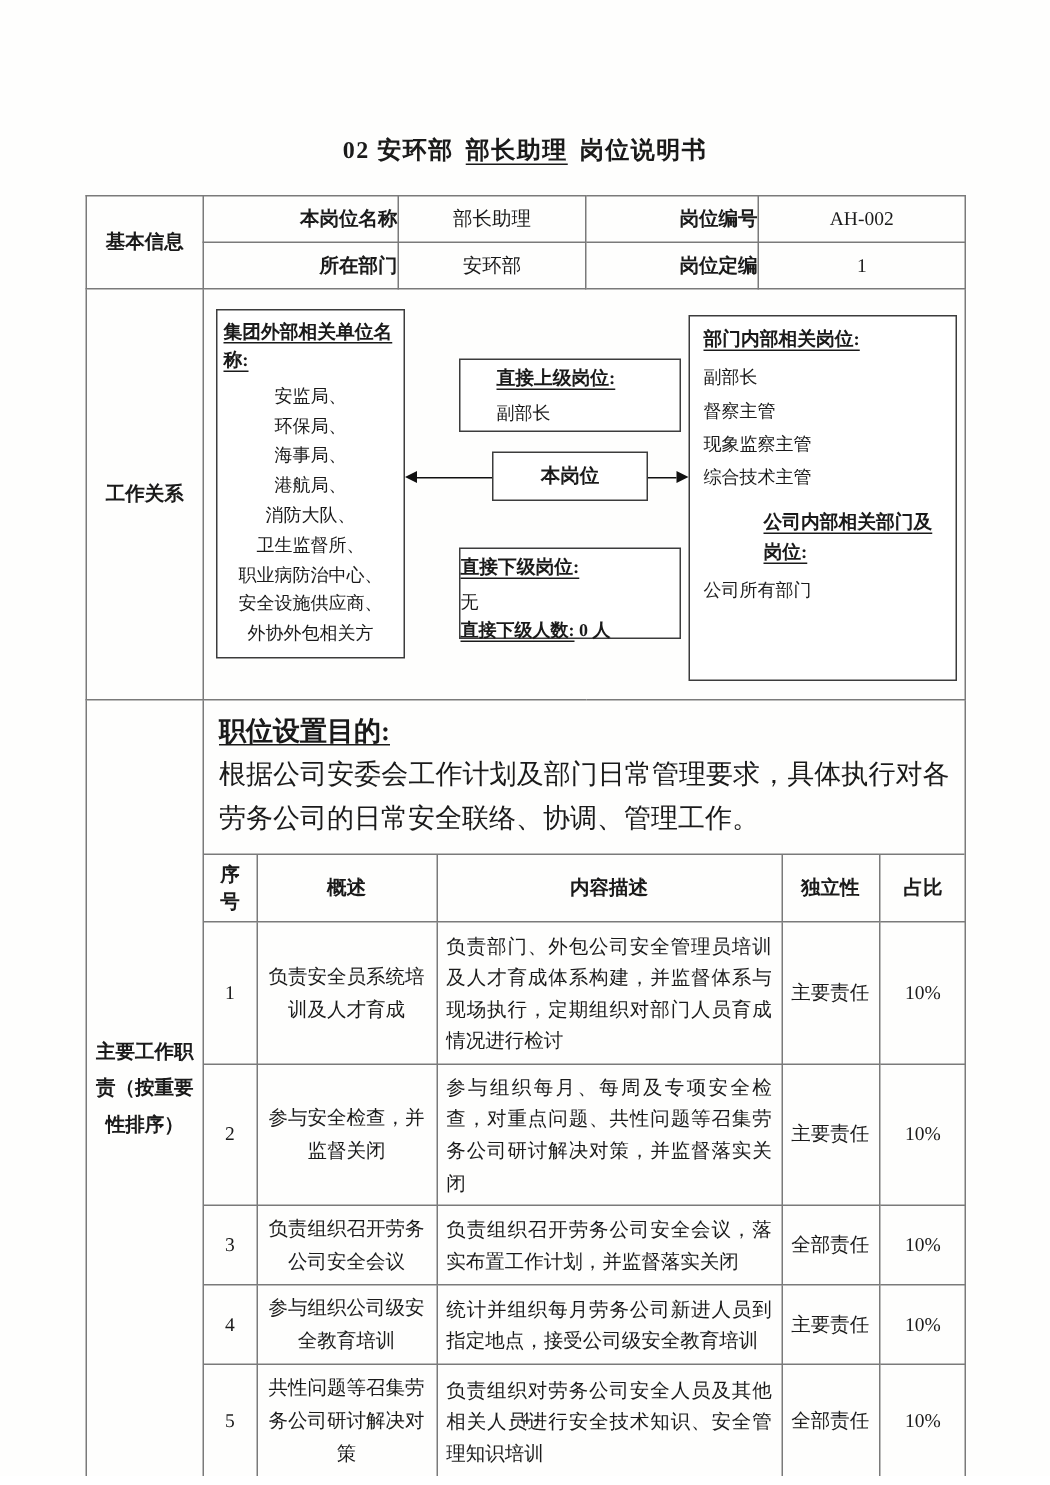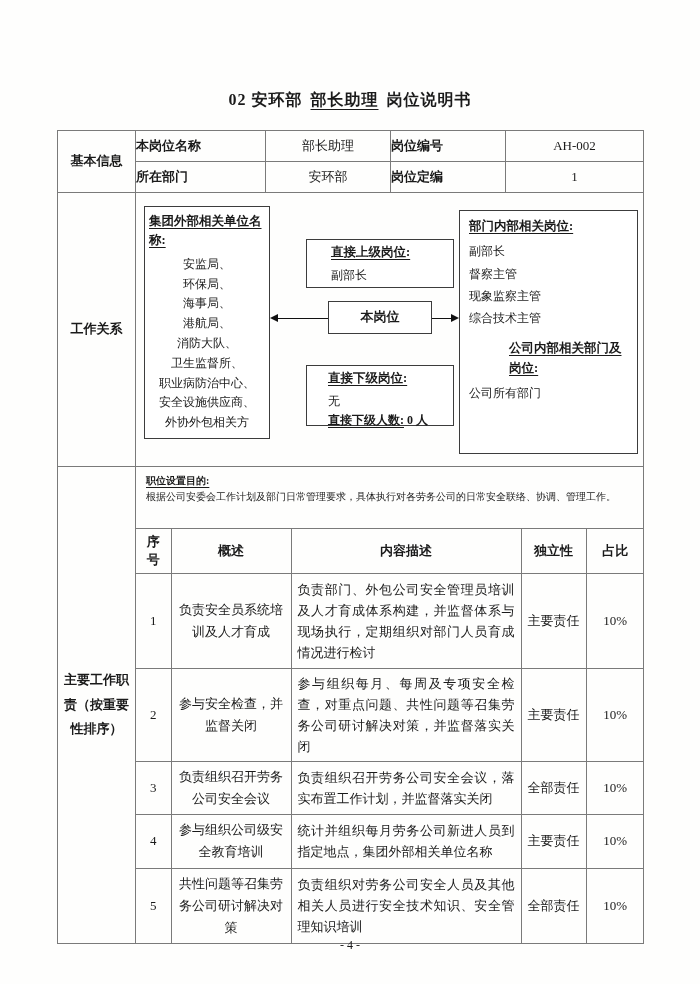--- a/index.html
+++ b/index.html
@@ -22,50 +22,50 @@
   }
   .title .u { text-decoration: underline; text-underline-offset: 4px; padding: 0 8px; }
 
   table.main {
     position: absolute; top: 130px; left: 57px; width: 586px;
     border-collapse: collapse; table-layout: fixed;
   }
   table.main > tbody > tr > td { border: 1px solid #7a7a7a; font-size: 13px; vertical-align: middle; }
   .seclabel { text-align: center; font-weight: bold; font-size: 13.5px; line-height: 1.9; padding: 4px; }
   tr.bi-row { height: 31px; }
-  .bi-label { text-align: left; font-weight: bold; }
+  .bi-label { text-align: right; font-weight: bold; }
   .bi-value { text-align: center; }
 
   
   td.diagram-cell { position: relative; height: 274px; padding: 0; }
   .dbox { position: absolute; border: 1px solid #3c3c3c; background: #fff; font-size: 12px; line-height: 1.55; }
   .btitle { font-weight: bold; text-decoration: underline; text-underline-offset: 3px; font-size: 12.5px; margin-bottom: 4px; }
   .external-box { left: 8px;  top: 13px;  width: 126px; height: 233px; padding: 5px 4px; }
   .external-box .itm { line-height: 1.65; text-align: center; }
   .superior-box { left: 170px; top: 17px;  width: 148px; height: 49px;  padding: 3px 24px; margin-top: 29px; }
   .current-box  { left: 192px; top: 108px; width: 104px; height: 33px;
                   display: flex; align-items: center; justify-content: center;
                   font-weight: bold; font-size: 13px; }
-  .subordinate-box { left: 170px; top: 172px; width: 148px; height: 61px; padding: 3px 21px; }
+  .subordinate-box { left: 170px; top: 172px; width: 148px; height: 61px; padding: 3px 0; }
   .internal-box { left: 323px; top: 17px; width: 179px; height: 244px; padding: 6px 9px; }
   .internal-box .itm { line-height: 1.85; }
   .internal-box .btitle2 { margin-top: 10px; margin-left: 40px; }
   .bold-inline { font-weight: bold; }
   .u-inline { font-weight: bold; text-decoration: underline; text-underline-offset: 3px; }
 
   .arrow { position: absolute; display: flex; align-items: center; height: 10px; }
   .arrow .shaft { flex: 1; border-top: 1.6px solid #111; }
   .ah-left  { width: 0; height: 0; border-top: 4px solid transparent; border-bottom: 4px solid transparent; border-right: 8px solid #111; }
   .ah-right { width: 0; height: 0; border-top: 4px solid transparent; border-bottom: 4px solid transparent; border-left: 8px solid #111; }
   .arrow-left  { left: 134px; top: 120px; width: 58px; }
   .arrow-right { left: 296px; top: 120px; width: 27px; }
 
   
   td.resp-cell { padding: 0; vertical-align: top; }
-  .purpose { padding: 6px 10px 23px; border-bottom: 1px solid #7a7a7a; font-size: 10px; line-height: 1.6; }
+  .purpose { padding: 6px 10px 10px; border-bottom: 1px solid #7a7a7a; font-size: 18px; line-height: 1.6; }
   .purpose-title { font-weight: bold; text-decoration: underline; text-underline-offset: 3px; }
   .purpose-text { text-align: justify; }
   table.resp { width: 100%; border-collapse: collapse; border-style: hidden; table-layout: fixed; }
   table.resp td { border: 1px solid #7a7a7a; font-size: 13px; vertical-align: middle; padding: 4px 6px; }
   tr.resp-head { height: 30px; }
   tr.resp-head td { font-weight: bold; text-align: center; }
   td.c-no    { text-align: center; }
   td.c-sum   { text-align: center; line-height: 1.7; padding: 4px 10px; }
   td.c-desc  { text-align: justify; line-height: 1.62; padding: 6px 9px; }
   td.c-ind   { text-align: center; }
@@ -207,21 +207,21 @@
               <tr class="r3">
                 <td class="c-no">3</td>
                 <td class="c-sum">负责组织召开劳务公司安全会议</td>
                 <td class="c-desc">负责组织召开劳务公司安全会议，落实布置工作计划，并监督落实关闭</td>
                 <td class="c-ind">全部责任</td>
                 <td class="c-ratio">10%</td>
               </tr>
               <tr class="r4">
                 <td class="c-no">4</td>
                 <td class="c-sum">参与组织公司级安全教育培训</td>
-                <td class="c-desc">统计并组织每月劳务公司新进人员到指定地点，集团外部相关单位名称</td>
+                <td class="c-desc">统计并组织每月劳务公司新进人员到指定地点，接受公司级安全教育培训</td>
                 <td class="c-ind">主要责任</td>
                 <td class="c-ratio">10%</td>
               </tr>
               <tr class="r5">
                 <td class="c-no">5</td>
                 <td class="c-sum">共性问题等召集劳务公司研讨解决对策</td>
                 <td class="c-desc">负责组织对劳务公司安全人员及其他相关人员进行安全技术知识、安全管理知识培训</td>
                 <td class="c-ind">全部责任</td>
                 <td class="c-ratio">10%</td>
               </tr>

